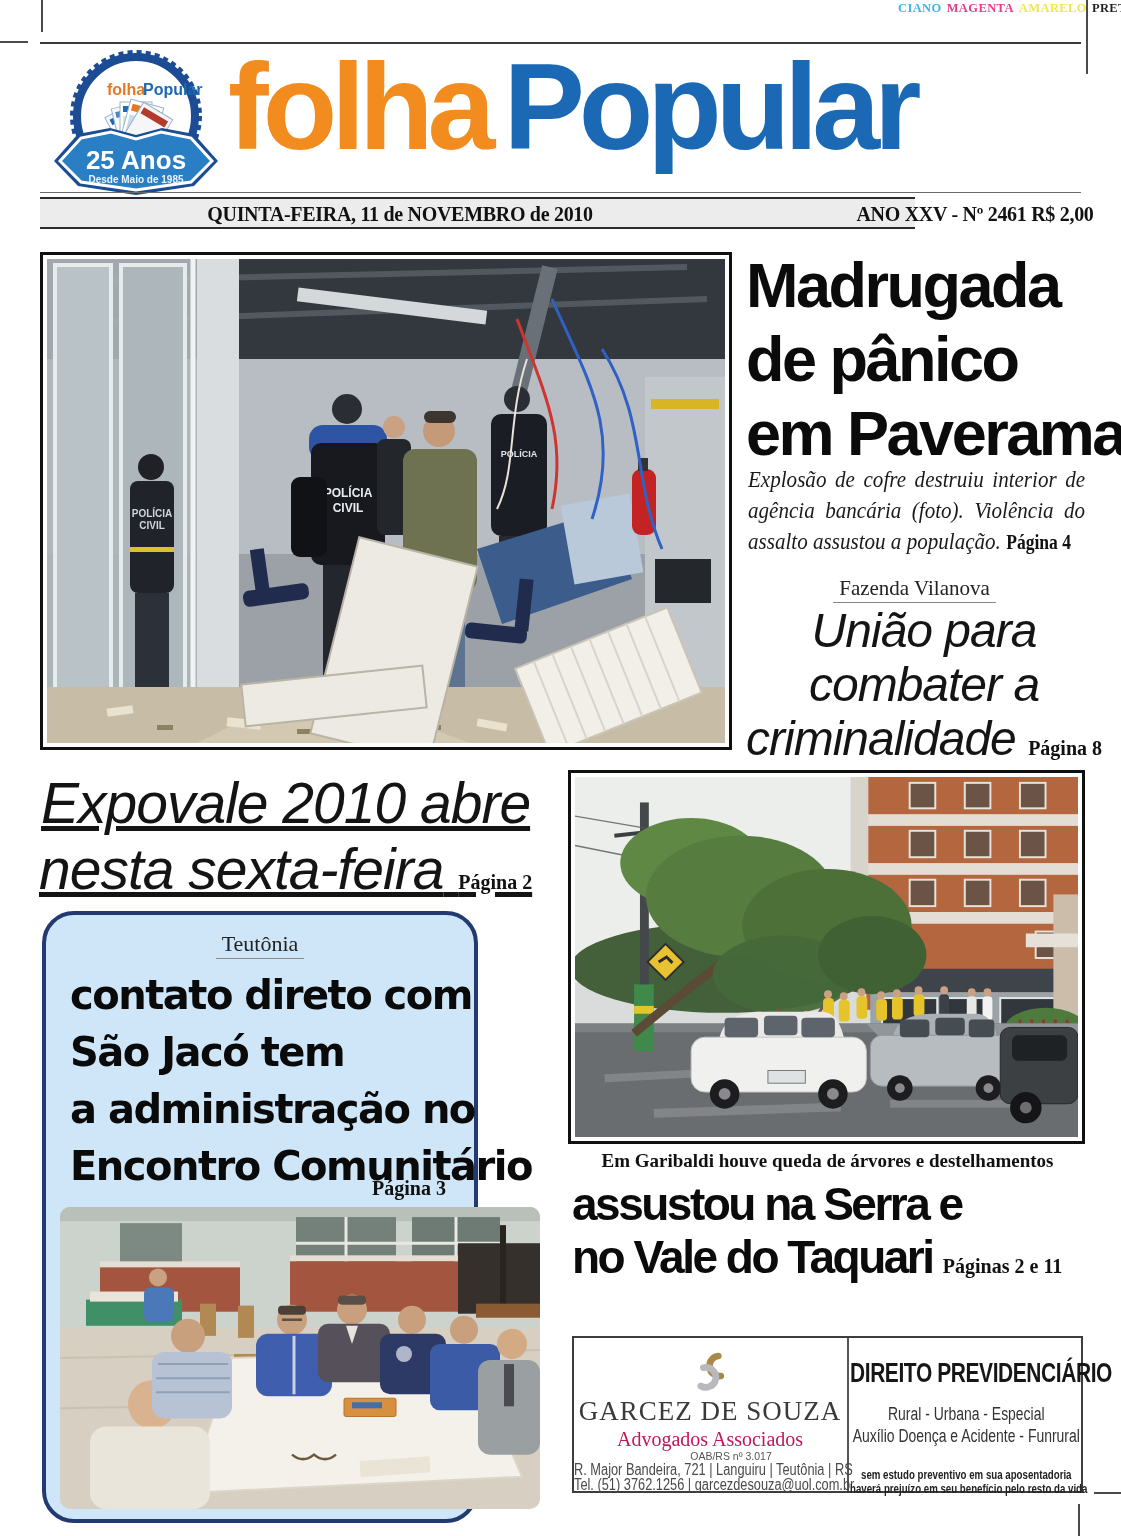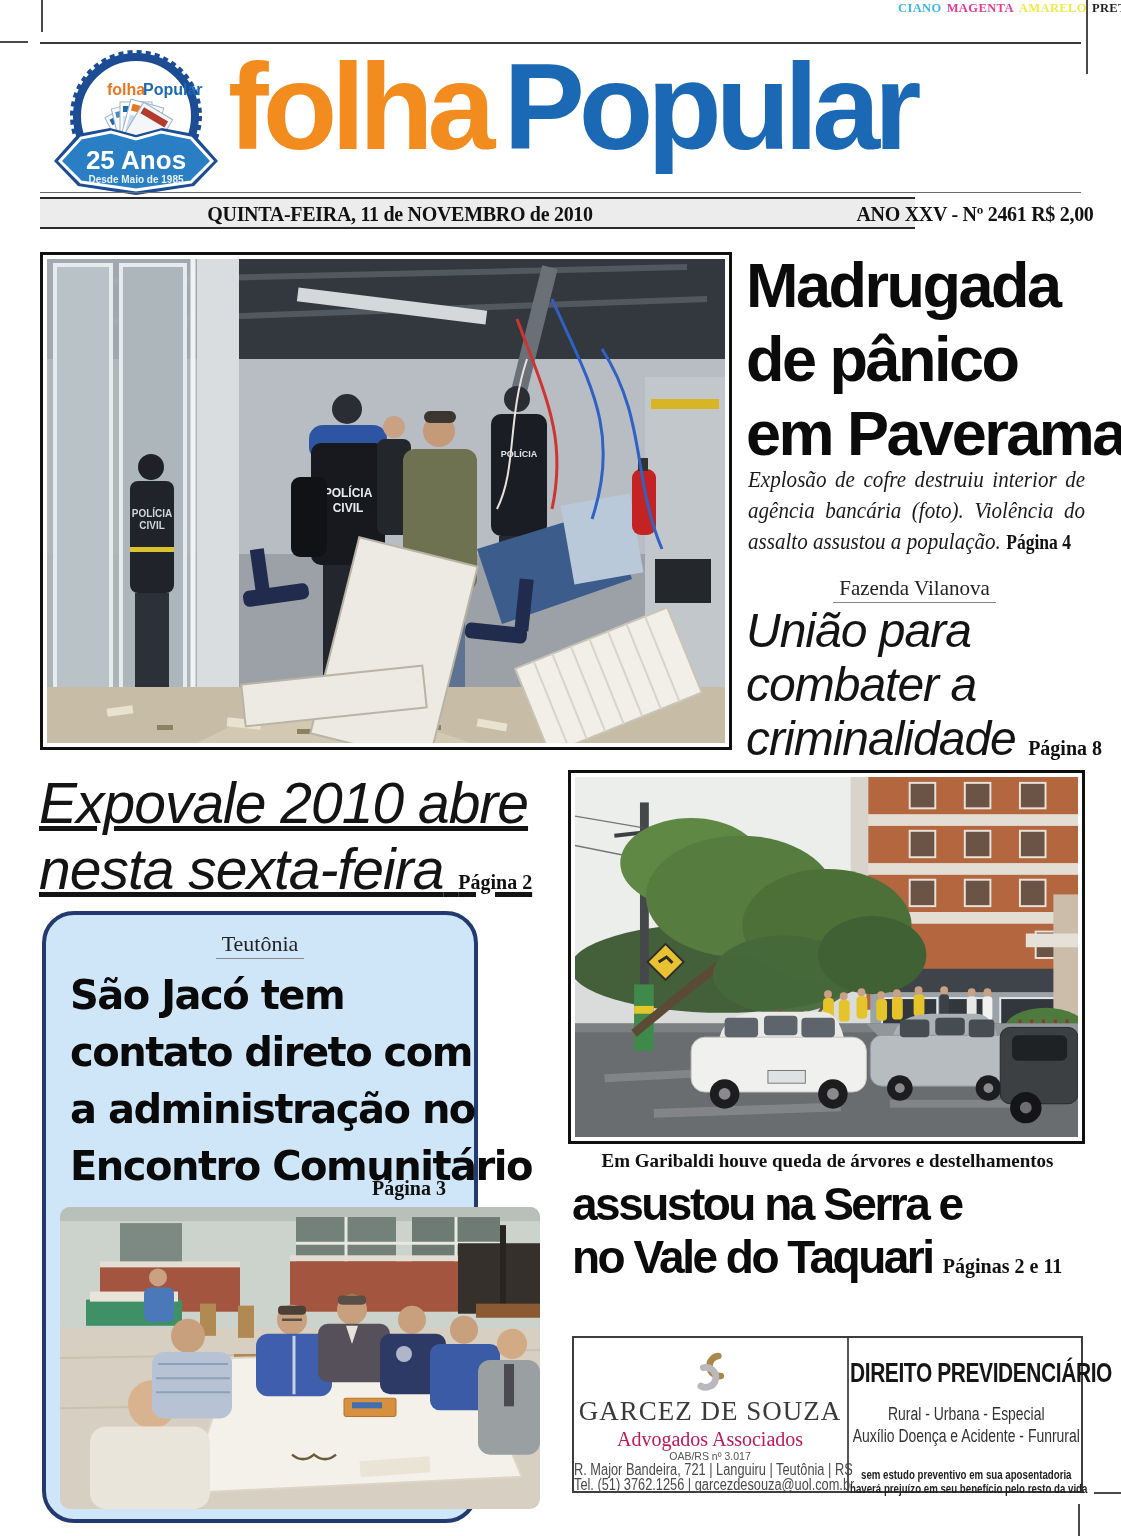--- a/index.html
+++ b/index.html
@@ -25,21 +25,21 @@
   .date-left{left:150px;width:420px;text-align:center;}
   .date-right{left:795px;width:280px;text-align:center;}
   
   .pframe{position:absolute;border:3px solid #101010;background:#fff;padding:4px;box-sizing:border-box;}
   .pframe .ph{position:relative;width:100%;height:100%;overflow:hidden;}
   svg{display:block;}
   
   .h-black{position:absolute;font-family:"Liberation Sans",sans-serif;font-weight:700;
            color:#0b0b0b;letter-spacing:-2.5px;}
   .h-italic{position:absolute;font-family:"Liberation Sans",sans-serif;font-style:italic;
-            font-weight:400;color:#141414;letter-spacing:-1px;}
+            font-weight:400;color:#141414;letter-spacing:-1px;text-align:center;}
   .pageref{font-family:"Liberation Serif",serif;font-weight:700;font-style:normal;
            font-size:20px;letter-spacing:0;color:#111;}
   .kicker{font:21px "Liberation Serif",serif;color:#222;border-bottom:1.5px solid #888;
           padding:0 6px 1px 6px;display:inline-block;}
   .deck{position:absolute;left:748px;top:464px;width:384px;transform:scaleX(.878);
         transform-origin:0 0;font:italic 24px/31px "Liberation Serif",serif;color:#1a1a1a;}
   .deck .j{text-align:justify;text-align-last:justify;}
   
   .bluebox{position:absolute;left:42px;top:911px;width:436px;height:612px;background:#cfe6f9;
            border:4px solid #223a70;border-radius:32px;box-sizing:border-box;}
@@ -52,21 +52,21 @@
   
   .adbox{position:absolute;left:572px;top:1336px;width:511px;height:157px;background:#fff;
          border:2px solid #3d3d3d;box-sizing:border-box;}
   .ad-div{position:absolute;left:273px;top:0;width:2px;height:100%;background:#555;}
   .ad-left{position:absolute;left:0;top:0;width:272px;height:100%;}
   .ad-firm{position:absolute;top:58px;width:272px;text-align:center;
            font:27px "Liberation Serif",serif;letter-spacing:1px;color:#3a3a3a;white-space:nowrap;}
   .ad-sub{position:absolute;top:90px;width:272px;text-align:center;
           font:20px "Liberation Serif",serif;color:#be185d;}
   .ad-oab{position:absolute;top:112px;width:272px;text-align:center;
-          font:10.5px "Liberation Sans",sans-serif;color:#555;}
+          font:10.5px "Liberation Sans",sans-serif;color:#555;margin-left:21px;}
   .ad-addr{position:absolute;left:0;top:124px;width:340px;transform:scaleX(.8);transform-origin:0 0;
            font:16px/15px "Liberation Sans",sans-serif;color:#4a4a4a;text-align:center;}
   .ad-addr div{white-space:nowrap;}
   .ad-right{position:absolute;left:276px;top:0;width:232px;height:100%;}
   .ad-right-in{position:absolute;left:0;top:0;width:300px;height:157px;transform:scaleX(.775);
                transform-origin:0 0;text-align:center;}
   .ad-title{position:absolute;top:20px;width:300px;font-family:"Liberation Sans",sans-serif;
             font-weight:700;font-size:27px;letter-spacing:-.5px;color:#161616;white-space:nowrap;}
   .ad-l1{position:absolute;top:66px;width:300px;font:18px "Liberation Sans",sans-serif;color:#333;}
   .ad-l2{position:absolute;top:88px;width:300px;font:18px "Liberation Sans",sans-serif;color:#333;white-space:nowrap;}
@@ -265,22 +265,22 @@
   <div class="h-italic" style="left:39px;top:770px;font-size:57px;line-height:66px;text-decoration:underline;">
     <div class="line">Expovale 2010 abre</div>
     <div class="line"><span>nesta sexta-feira</span> <span class="pageref">Página 2</span></div>
   </div>
 
   <div class="bluebox">
     <div class="abs" style="left:0;top:16px;width:100%;text-align:center;">
       <span class="kicker" style="font-size:22px;">Teutônia</span>
     </div>
     <div class="h-box">
+      <div class="line">contato direto com</div>
       <div class="line">São Jacó tem</div>
-      <div class="line">contato direto com</div>
       <div class="line">a administração no</div>
       <div class="line">Encontro Comunitário</div>
     </div>
     <div class="abs pageref" style="right:28px;top:262px;">Página 3</div>
     <div class="boxphoto">
       <svg width="100%" height="100%" viewBox="0 0 480 300" preserveAspectRatio="none">
         <rect x="0" y="0" width="480" height="300" fill="#d6cfc2"></rect>
         <rect x="0" y="0" width="480" height="120" fill="#ccd2cc"></rect>
         <rect x="0" y="0" width="480" height="14" fill="#b9bfb9"></rect>
         <rect x="60" y="16" width="62" height="40" fill="#7d8a83"></rect>

